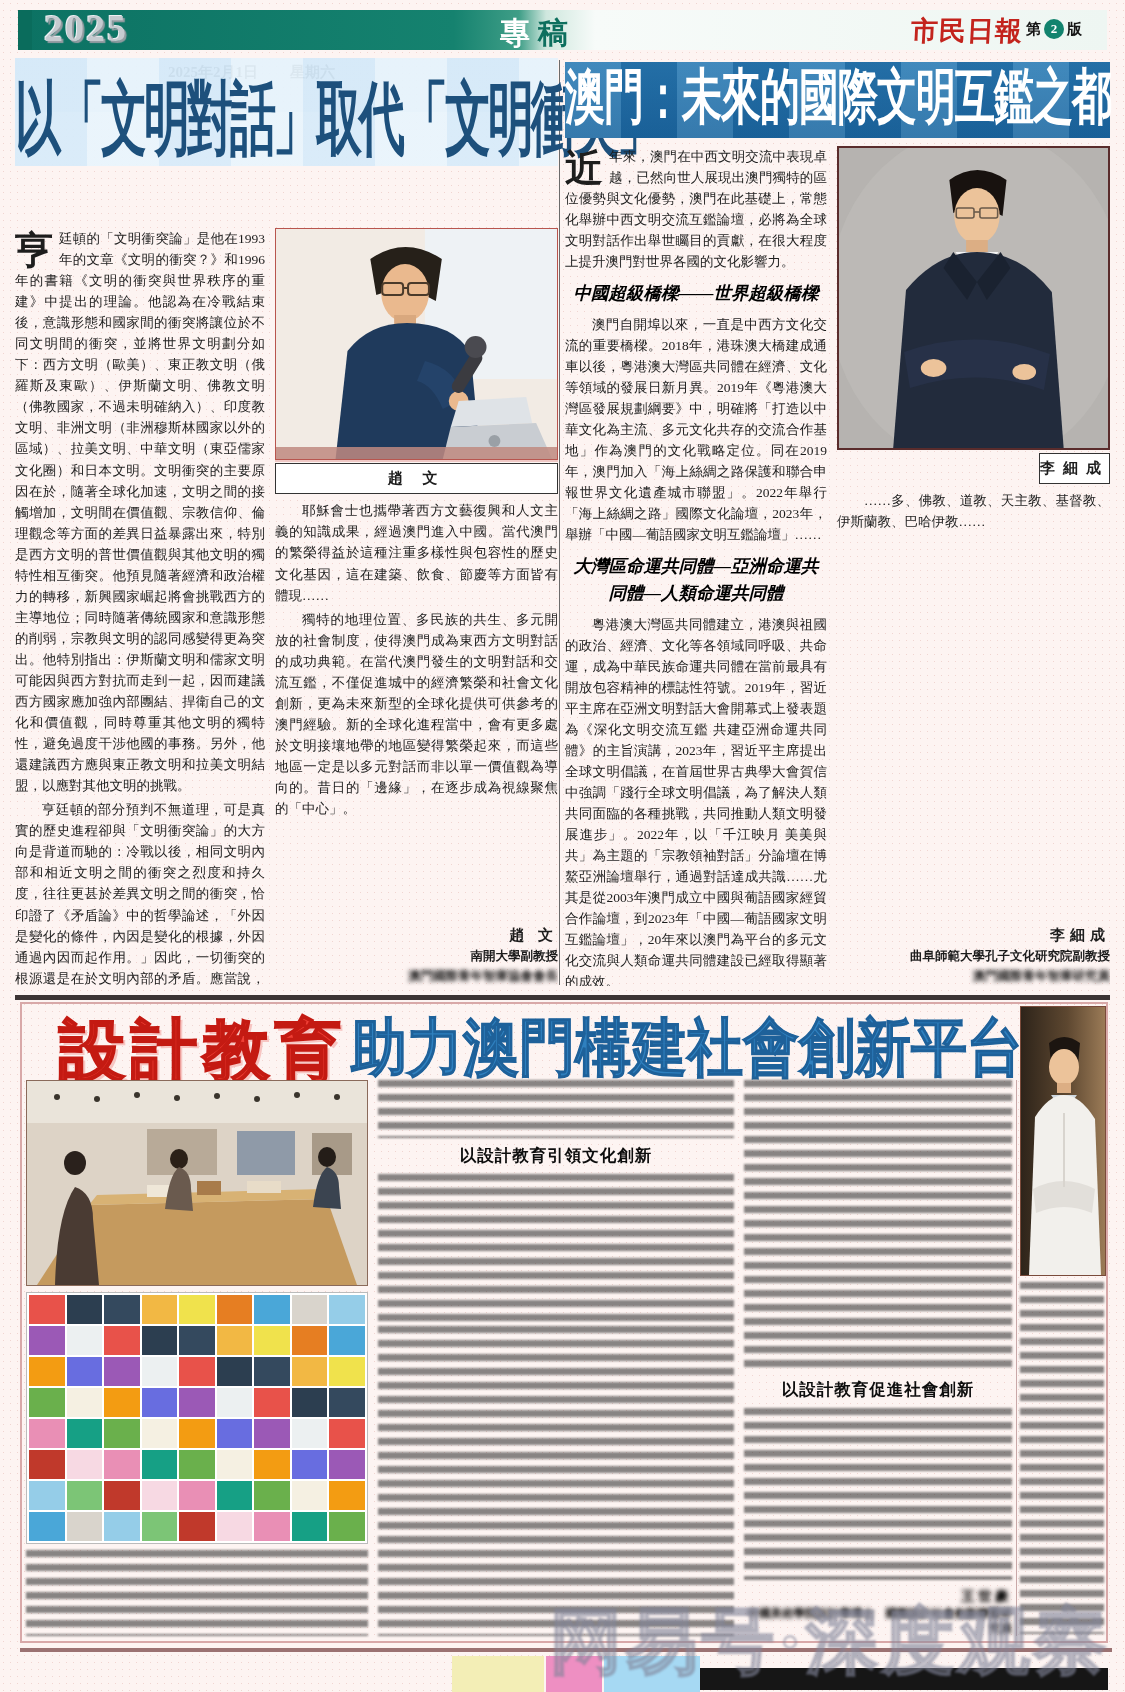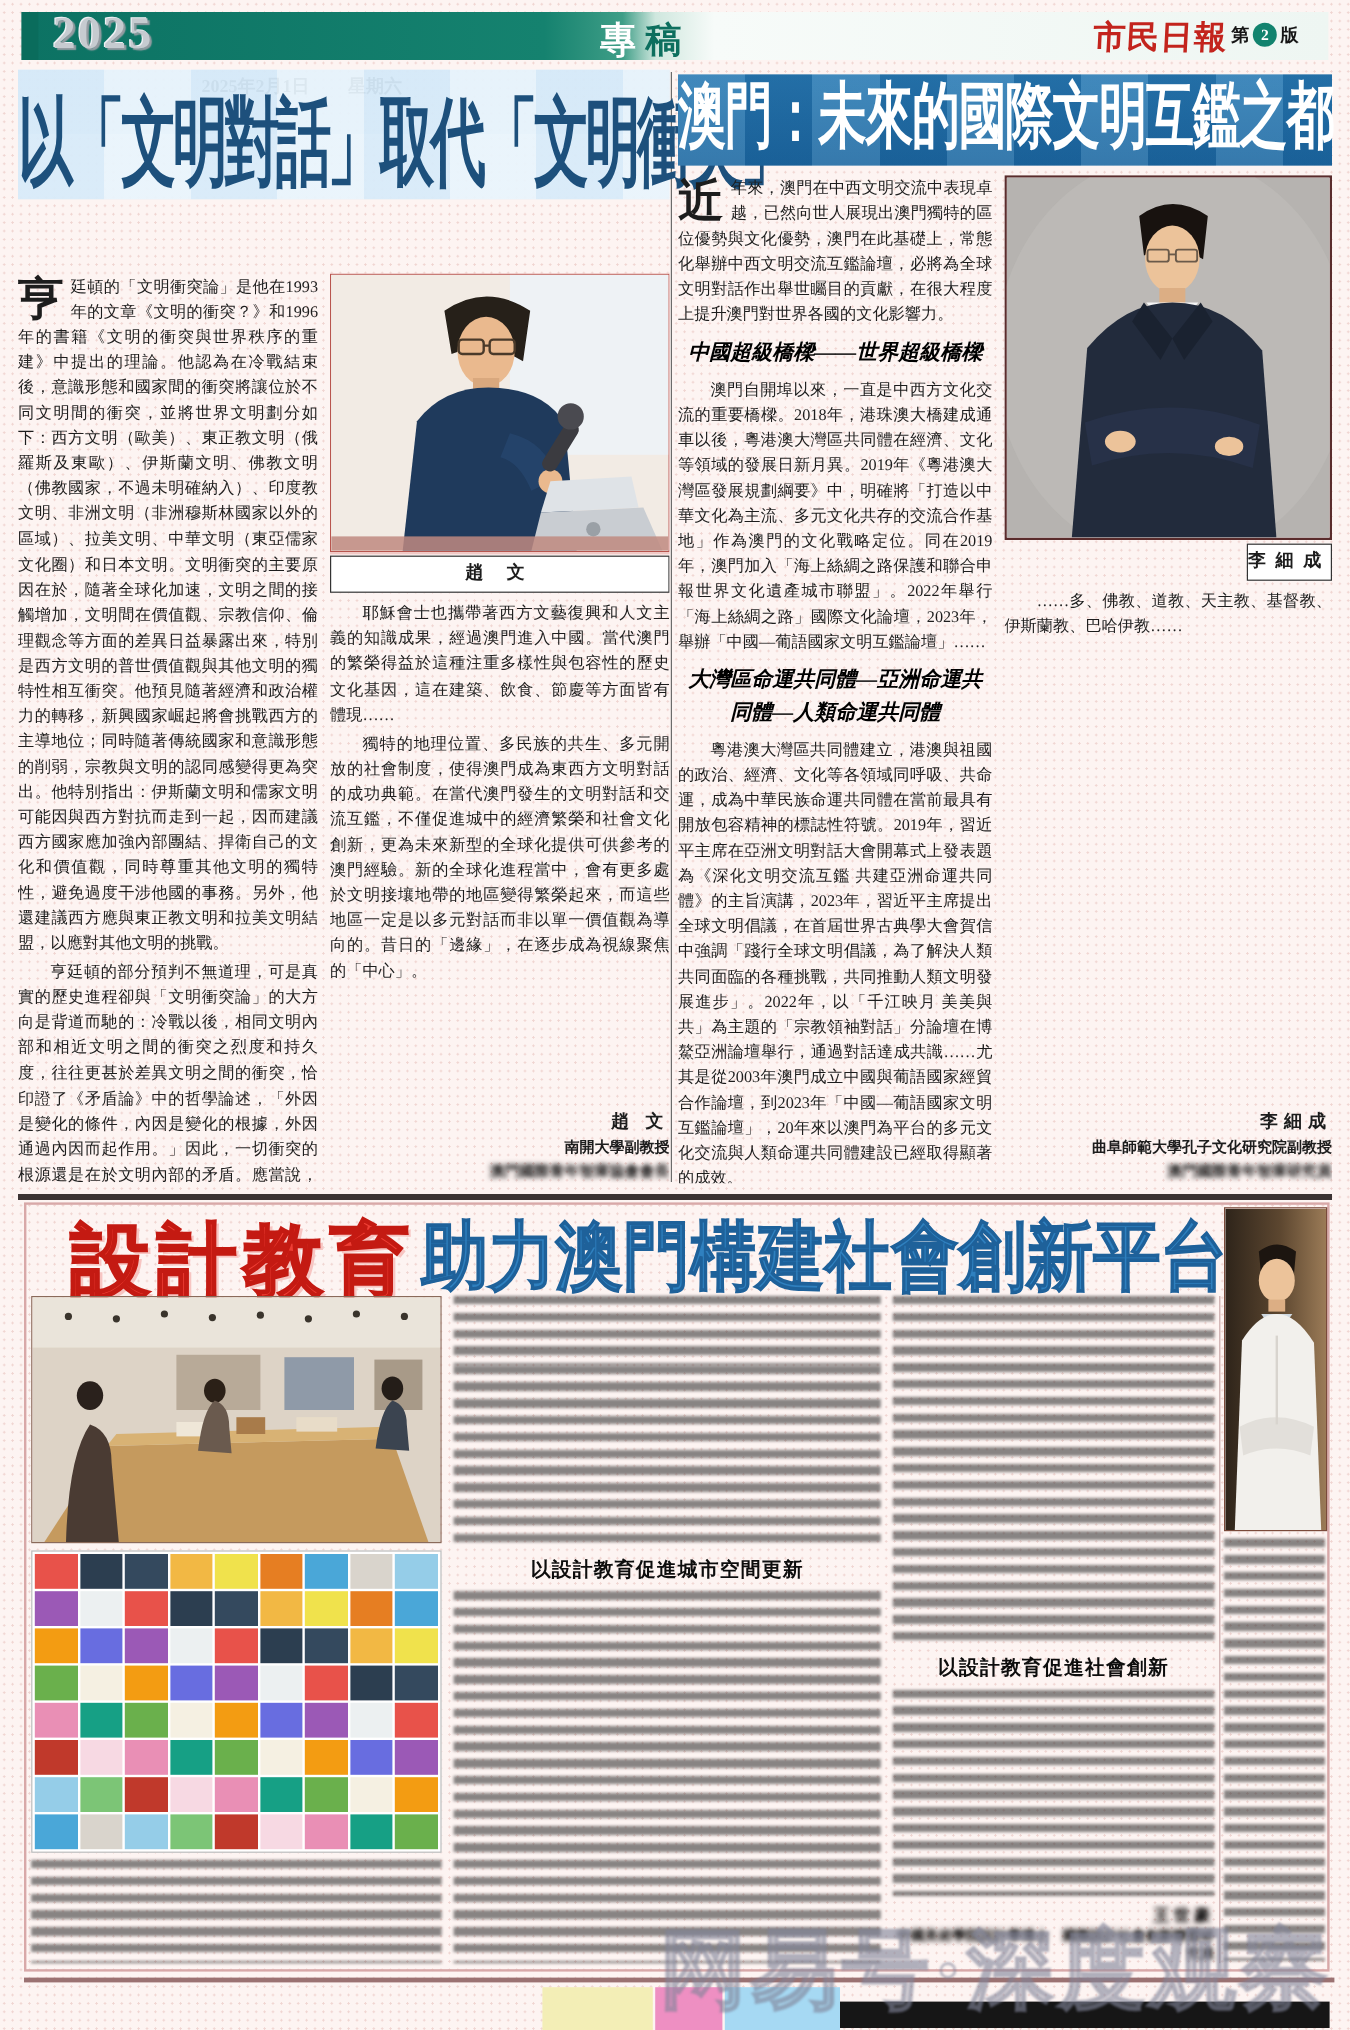--- a/index.html
+++ b/index.html
@@ -344,22 +344,22 @@
           <div class="tile" style="background: rgb(247, 217, 227);"></div>
           <div class="tile" style="background: rgb(233, 143, 181);"></div>
           <div class="tile" style="background: rgb(22, 160, 133);"></div>
           <div class="tile" style="background: rgb(106, 176, 76);"></div>
         </div>
       <div class="fillb" style="flex:1;"></div>
     </div>
 
     <div class="bcol1">
       <div class="fillb" style="height:58px;"></div>
+      <div class="bh">以設計教育引領文化創新</div>
       <div class="fillb" style="height:152px;"></div>
-      <div class="bh">以設計教育促進城市空間更新</div>
       <div class="fillb" style="flex:1;"></div>
     </div>
 
     <div class="bcol2">
       <div class="fillb" style="height:292px;"></div>
       <div class="bh">以設計教育促進社會創新</div>
       <div class="fillb" style="flex:1;"></div>
       <div class="bby">
         <div class="nm blurline">王世豪</div>
         <div class="tt blurline">中國美術學院設計學博士　國際設計社會創新聯盟研究員</div>

